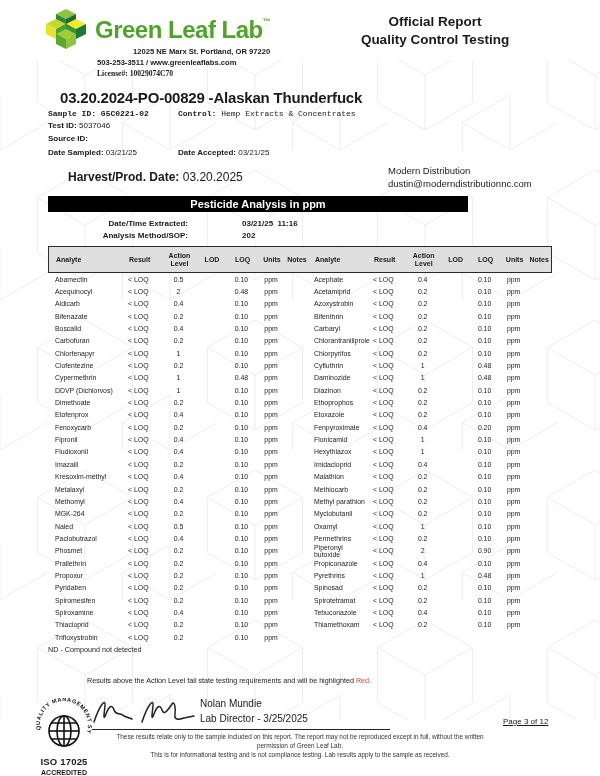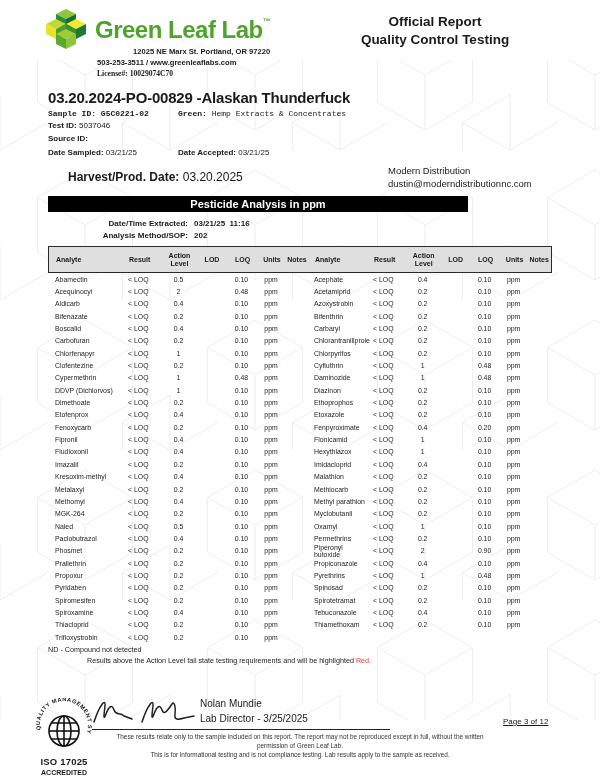--- a/index.html
+++ b/index.html
@@ -15,34 +15,34 @@
 
   
   .brand-name { left:95px; top:16px; font-size:24px; font-weight:bold; color:#4fa32b; letter-spacing:-0.5px; }
   .brand-name .tm { font-size:8px; vertical-align:14px; }
   .addr { left:97px; font-size:7.6px; font-weight:bold; color:#222; }
   .addr1 { top:47px;margin-left:36px; } .addr2 { top:58px; }
   .license { left:97px; top:69px; font-size:7.6px; font-weight:bold; font-family:"Liberation Serif", serif; }
   .qc-title { left:325px; top:13px; width:220px; text-align:center; font-weight:bold; font-size:13.5px; line-height:1.35; }
 
   
-  .sample-title { left:48px; top:89px; font-size:15px; font-weight:bold; letter-spacing:-0.2px; }
+  .sample-title { left:60px; top:89px; font-size:15px; font-weight:bold; letter-spacing:-0.2px; }
   .info { font-size:8px; }
   .info b { font-weight:bold; }
   .row-sample { top:109px;font-family:Liberation Mono, monospace; } .row-test { top:121px; } .row-source { top:134px; } .row-dates { top:148px; }
   .col-a { left:48px; } .col-b { left:178px; }
   .row-harvest { left:48px; top:170px; font-size:12px;padding-left:20px; }
   .client { left:388px; top:165px; font-size:9.5px; line-height:1.35; }
 
   
   .banner { left:48px; top:196px; width:420px; height:16px; background:#000; color:#fff;
     font-size:11px; font-weight:bold; text-align:center; line-height:16px; }
 
   
-  .extract { left:48px; font-size:8px; font-weight:bold; display:flex; }
+  .extract { left:48px; font-size:8px; font-weight:bold; display:flex;gap:48px; }
   .extract .lbl { width:140px; text-align:right; }
   .extract .val { margin-left:6px; white-space:pre; }
   .ext1 { top:219px; } .ext2 { top:231px; }
 
   
   .ptable { left:48px; top:246px; width:504px; }
   .thead { display:flex; border:1.5px solid #2a2a2a; background:#dfdfdf; height:27px; align-items:center; }
   .hgroup { display:flex; align-items:center; }
   .hgroup.lft { width:259px; } .hgroup.rgt { width:242px; }
   .hcell { font-size:7px; font-weight:bold; text-align:center; line-height:1.1; }
@@ -56,21 +56,21 @@
   .rgt .c-analyte, .hgroup.rgt .c-analyte { width:64px; }
   .c-result { width:36px; text-align:left; padding-left:3px; }
   .c-action { width:35px; text-align:center; }
   .c-lod    { width:30px; text-align:center; }
   .c-loq    { width:31px; text-align:center; }
   .c-units  { width:28px; text-align:center; }
   .c-notes  { width:22px; text-align:center; }
 
   
   .nd-note { left:48px; top:645px; font-size:7.2px; }
-  .fail-note { left:48px; top:656px; font-size:7.2px;padding-left:39px; }
+  .fail-note { left:48px; top:676px; font-size:7.2px;padding-left:39px; }
   .red { color:#e8392e; }
 
   
   .iso-box { left:31px; top:698px; width:66px; }
   .iso-text { text-align:center; font-weight:bold; line-height:1.15; margin-top:1px; }
   .iso-line1 { font-size:9.5px; letter-spacing:0.2px; }
   .iso-line2, .iso-line3 { font-size:7px; }
   .sig-svg { left:90px; top:696px; }
   .sig-line { left:92px; top:729px; width:298px; border-top:1.5px solid #222; height:0; }
   .signer { left:200px; top:697px; font-size:10px; line-height:1.45; }
@@ -127,21 +127,21 @@
     <div>Quality Control Testing</div>
   </div>
 
   <div class="abs sample-title">03.20.2024-PO-00829 -Alaskan Thunderfuck</div>
 
   <div class="abs info row-sample col-a">
     <b>Sample ID:</b>
     <b>G5C0221-02</b>
   </div>
   <div class="abs info row-sample col-b">
-    <b>Green:</b>
+    <b>Control:</b>
     <span>Hemp Extracts &amp; Concentrates</span>
   </div>
   <div class="abs info row-test col-a">
     <b>Test ID:</b>
     <span>5037046</span>
   </div>
   <div class="abs info row-source col-a">
     <b>Source ID:</b>
     <span></span>
   </div>

